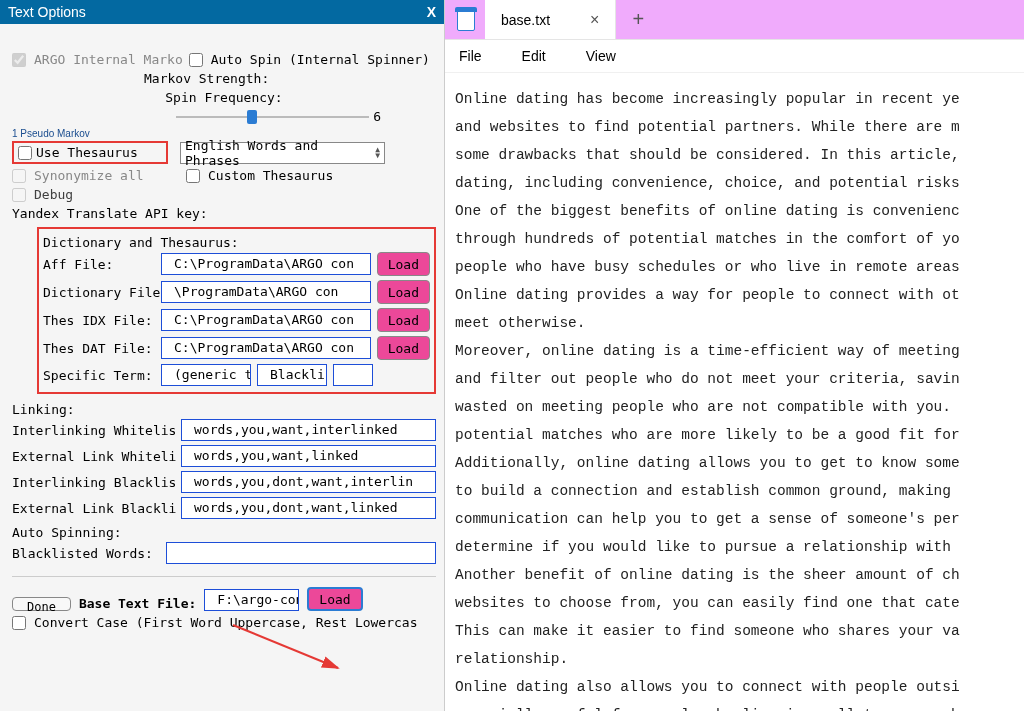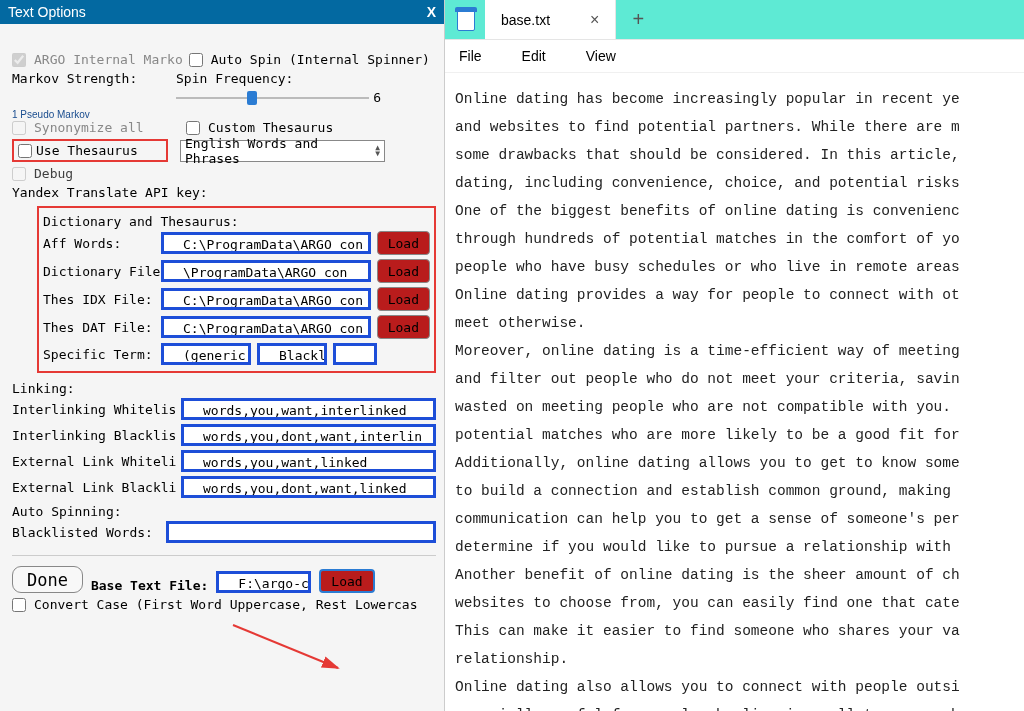--- a/index.html
+++ b/index.html
@@ -105,49 +105,49 @@
   }
   .spinner {
     display: flex;
     flex-direction: column;
     line-height: 6px;
     font-size: 8px;
     color: #555;
   }
   .textinput {
     background: #fff;
-    border: 3px solid #1d4ed8;
-    padding: 2px 19px;
+    border: 1px solid #1d4ed8;
+    padding: 2px 12px;
     height: 22px;
     font-family: inherit;
     font-size: 13px;
     overflow: hidden;
     white-space: nowrap;
   }
   button.load {
-    background: #b91c1c;
+    background: #ec4899;
     border: 1px solid #888;
     border-radius: 4px;
     padding: 2px 10px;
     font-family: inherit;
     font-size: 13px;
     height: 24px;
     cursor: pointer;
   }
   button.load.highlighted {
     border: 2px solid #2b7cd3;
   }
   button.done {
     background: #f8f8f8;
     border: 1px solid #888;
-    border-radius: 9px;
+    border-radius: 4px;
     padding: 2px 14px;
     font-family: inherit;
-    font-size: 17px;
-    height: 27px;
+    font-size: 12px;
+    height: 14px;
     cursor: pointer;
   }
   .section-head {
     margin-top: 4px;
     margin-bottom: 2px;
   }
   .dict-row {
     display: flex;
     align-items: center;
     gap: 6px;
@@ -183,21 +183,21 @@
     height: 711px;
     background: #fff;
     overflow: hidden;
     font-family: Arial, sans-serif;
   }
   .tabbar {
     display: flex;
     align-items: center;
     height: 40px;
     border-bottom: 1px solid #e5e5e5;
-    background: #5eead4;
+    background: #f0abfc;
   }
   .np-icon {
     width: 22px;
     height: 26px;
     margin: 0 8px 0 10px;
     position: relative;
   }
   .np-icon .page {
     width: 18px;
     height: 22px;
@@ -269,69 +269,69 @@
 
     <div class="content">
       <div style="height:22px;"></div>
       <div class="row">
         <input type="checkbox" checked="" disabled="" style="">
         <span class="label" style="color:#888;">ARGO Internal Marko</span>
         <input type="checkbox" style="margin-left: 2px;">
         <span class="label">Auto Spin (Internal Spinner)</span>
       </div>
 
-      <div class="row" style="align-items:center;">
+      <div class="row" style="align-items:center;flex-direction:column;">
         <span class="label" style="width:160px;">Markov Strength:</span>
         <span class="label">Spin Frequency:</span>
       </div>
       <div class="row">
         <div style="width:160px;"></div>
         <div class="slider-container">
           <div class="slider-track">
               <div class="slider-thumb"></div>
             </div>
           <span>6</span>
         </div>
       </div>
 
       <div class="small-blue">1 Pseudo Markov</div>
-
-      <div class="row">
-        <input type="checkbox" disabled="" style="">
-        <span class="label" style="color:#888;width:132px;">Synonymize all</span>
-        <input type="checkbox" style="margin-left: 16px;">
-        <span class="label">Custom Thesaurus</span>
-      </div>
 
       <div class="row" style="margin-top:2px;">
         <span class="redbox-small" style="width:156px;">
           <input type="checkbox" style="">
           <span class="label">Use Thesaurus</span>
         </span>
         <div class="select-box" style="margin-left:8px;">
           <span>English Words and Phrases</span>
           <span class="spinner">
               <span>▲</span>
               <span>▼</span>
             </span>
         </div>
       </div>
 
       <div class="row">
         <input type="checkbox" disabled="" style="">
+        <span class="label" style="color:#888;width:132px;">Synonymize all</span>
+        <input type="checkbox" style="margin-left: 16px;">
+        <span class="label">Custom Thesaurus</span>
+      </div>
+
+      <div class="row">
+        <input type="checkbox" disabled="" style="">
         <span class="label" style="color:#404040;">Debug</span>
       </div>
 
       <div class="section-head">Yandex Translate API key:</div>
 
       <div class="redbox" style="margin-top:6px;margin-left:25px;">
         <div class="section-head">Dictionary and Thesaurus:</div>
 
         <div class="dict-row">
-          <span class="lbl">Aff Words:</span>
+          <span class="lbl">Aff File:</span>
           <div class="textinput">C:\ProgramData\ARGO con</div>
           <button class="load">Load</button>
         </div>
         <div class="dict-row">
           <span class="lbl">Dictionary File:</span>
           <div class="textinput">\ProgramData\ARGO con</div>
           <button class="load">Load</button>
         </div>
         <div class="dict-row">
           <span class="lbl">Thes IDX File:</span>
@@ -350,26 +350,26 @@
           <div class="textinput" style="flex:0 0 40px;"></div>
         </div>
       </div>
 
       <div class="section-head" style="margin-top:8px;">Linking:</div>
       <div class="link-row">
         <span class="lbl">Interlinking Whitelis</span>
         <div class="textinput">words,you,want,interlinked</div>
       </div>
       <div class="link-row">
+        <span class="lbl">External Link Whiteli</span>
+        <div class="textinput">words,you,want,linked</div>
+      </div>
+      <div class="link-row">
         <span class="lbl">Interlinking Blacklis</span>
         <div class="textinput">words,you,dont,want,interlin</div>
-      </div>
-      <div class="link-row">
-        <span class="lbl">External Link Whiteli</span>
-        <div class="textinput">words,you,want,linked</div>
       </div>
       <div class="link-row">
         <span class="lbl">External Link Blackli</span>
         <div class="textinput">words,you,dont,want,linked</div>
       </div>
 
       <div class="section-head" style="margin-top:6px;">Auto Spinning:</div>
       <div class="link-row">
         <span class="lbl" style="width:150px;">Blacklisted Words:</span>
         <div class="textinput"></div>

